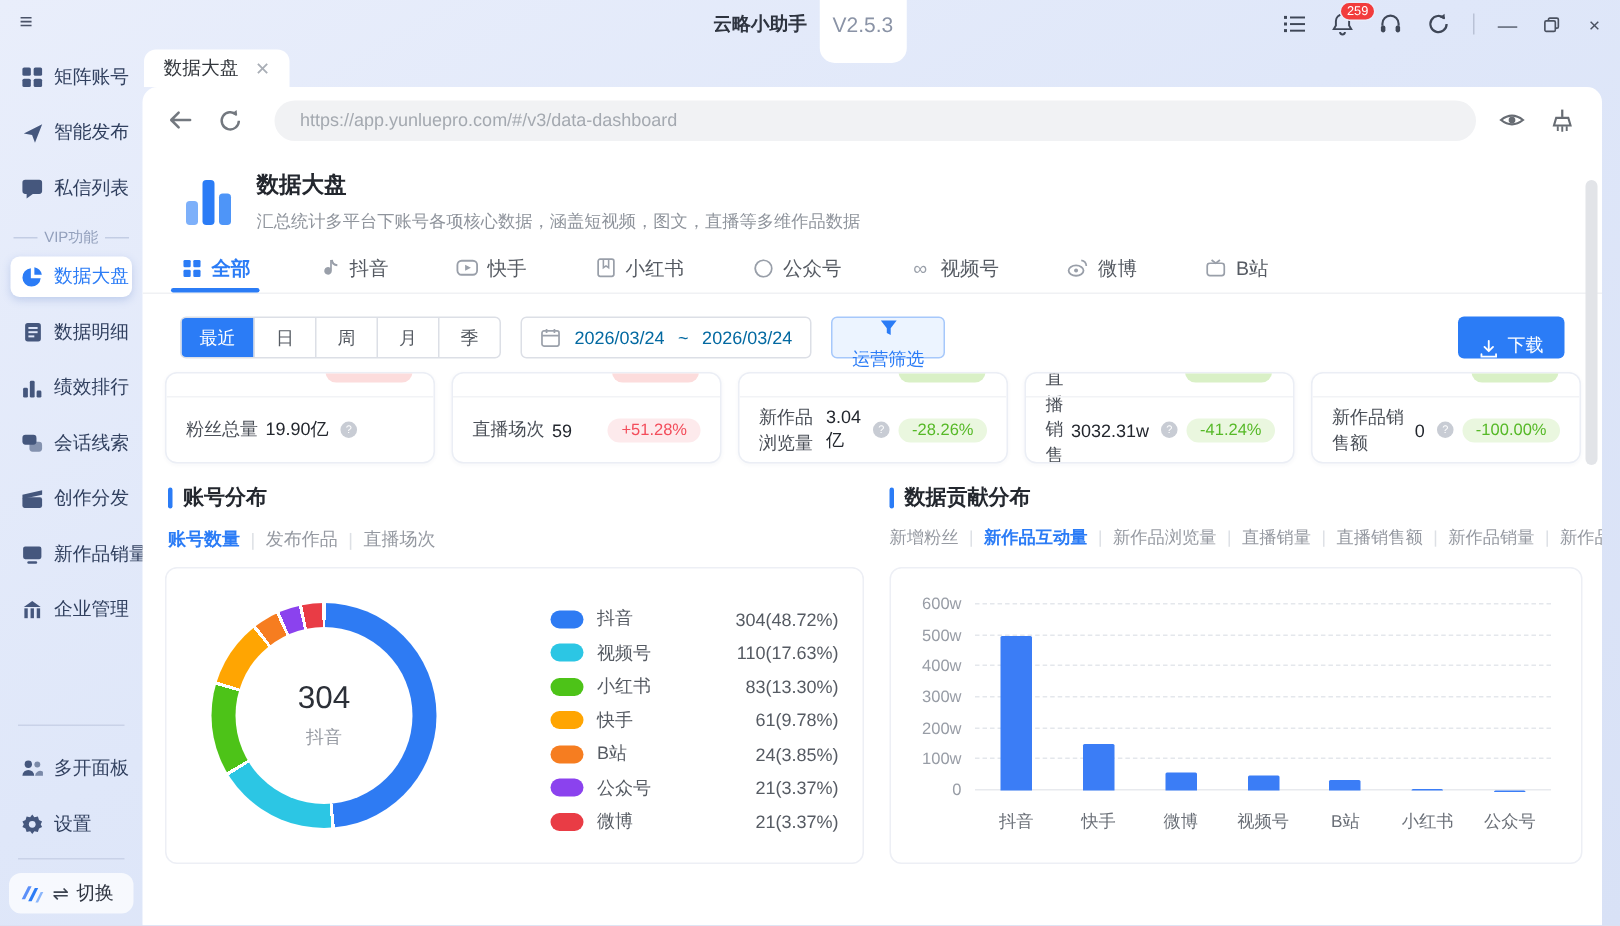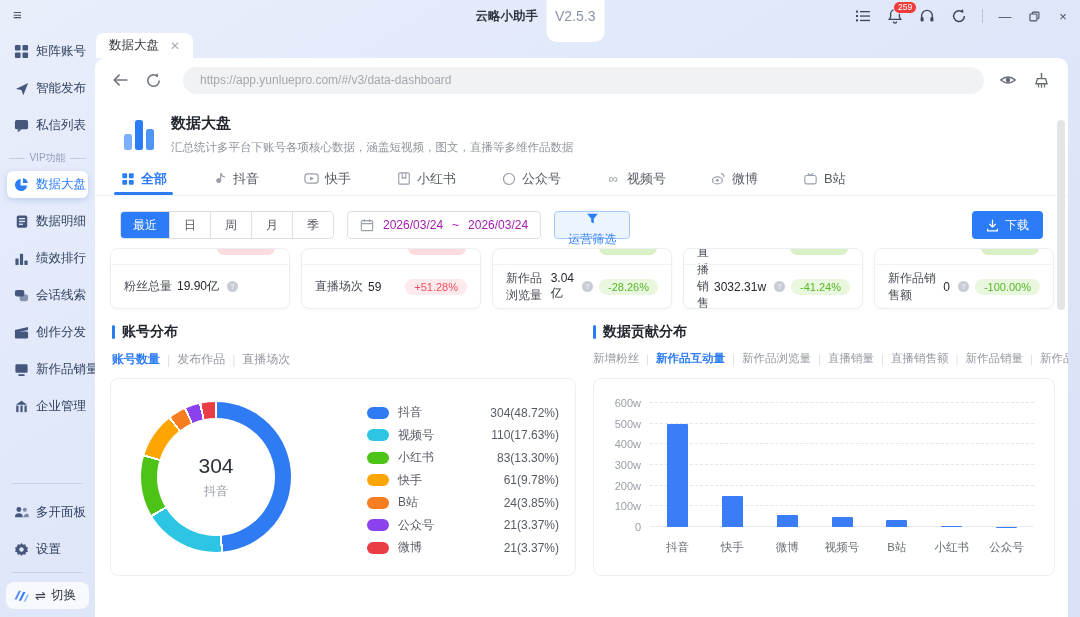--- a/index.html
+++ b/index.html
@@ -84,27 +84,27 @@
                       background:#2b7cf6;border-radius:2px;}
 
   
   .filter-row{position:absolute;left:25px;right:25px;top:153px;height:28px;display:flex;align-items:center;gap:13px;}
   .seg{display:flex;height:28px;border:1px solid #dcdfe6;border-radius:4px;overflow:hidden;background:#fff;}
   .seg span{min-width:41px;padding:0 12px;display:flex;align-items:center;justify-content:center;
             font-size:12px;color:#565b63;border-left:1px solid #dcdfe6;cursor:pointer;}
   .seg span:first-child{border-left:none;}
   .seg span.on{background:#2b7cf6;color:#fff;}
   .date-box{height:28px;border:1px solid #dcdfe6;border-radius:4px;display:flex;align-items:center;
-            gap:9px;padding:0 12px;font-size:12px;color:#a21caf;background:#fff;cursor:pointer;}
+            gap:9px;padding:0 12px;font-size:12px;color:#0369a1;background:#fff;cursor:pointer;}
   .date-box .ci{width:14px;height:14px;color:#9ba1ab;}
   .op-filter{height:28px;border:1px solid #a6c8fb;background:#ecf4ff;color:#2b7cf6;border-radius:4px;
              display:flex;align-items:center;gap:6px;padding:0 13px;font-size:12px;cursor:pointer;flex-direction:column;}
   .op-filter .fi{width:13px;height:13px;}
   .dl-btn{margin-left:auto;height:28px;background:#2b7cf6;color:#fff;border-radius:4px;display:flex;
-          align-items:center;gap:6px;padding:0 14px;font-size:12px;cursor:pointer;}
+          align-items:flex-end;gap:6px;padding:0 14px;font-size:12px;cursor:pointer;}
   .dl-btn .di{width:13px;height:13px;}
 
   
   .cards{position:absolute;left:15px;right:14px;top:190px;height:61px;display:flex;gap:11px;}
   .card{flex:1;background:#fff;border:1px solid #ebeef5;border-radius:8px;position:relative;
         overflow:hidden;box-shadow:0 1px 3px rgba(30,50,90,.04);}
   .c-top{height:16px;border-bottom:1px solid #f2f3f6;position:relative;}
   .partial-pill{position:absolute;right:14px;top:-8px;width:58px;height:14px;border-radius:7px;}
   .pp-red{background:#fcdcdc;}
   .pp-green{background:#d9f0c6;}

